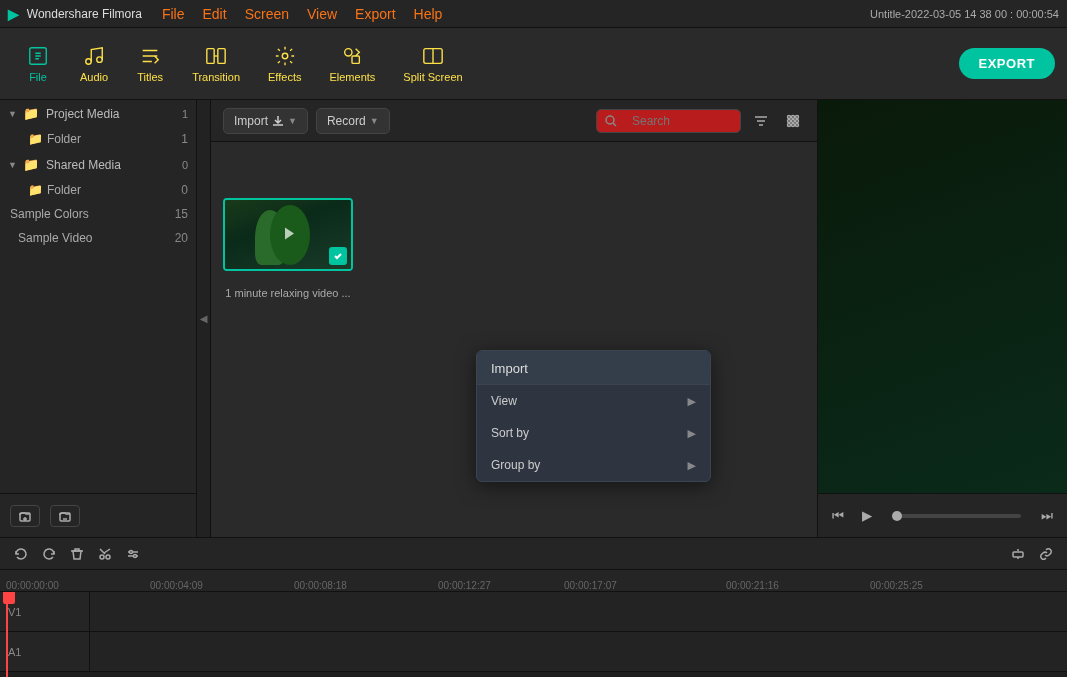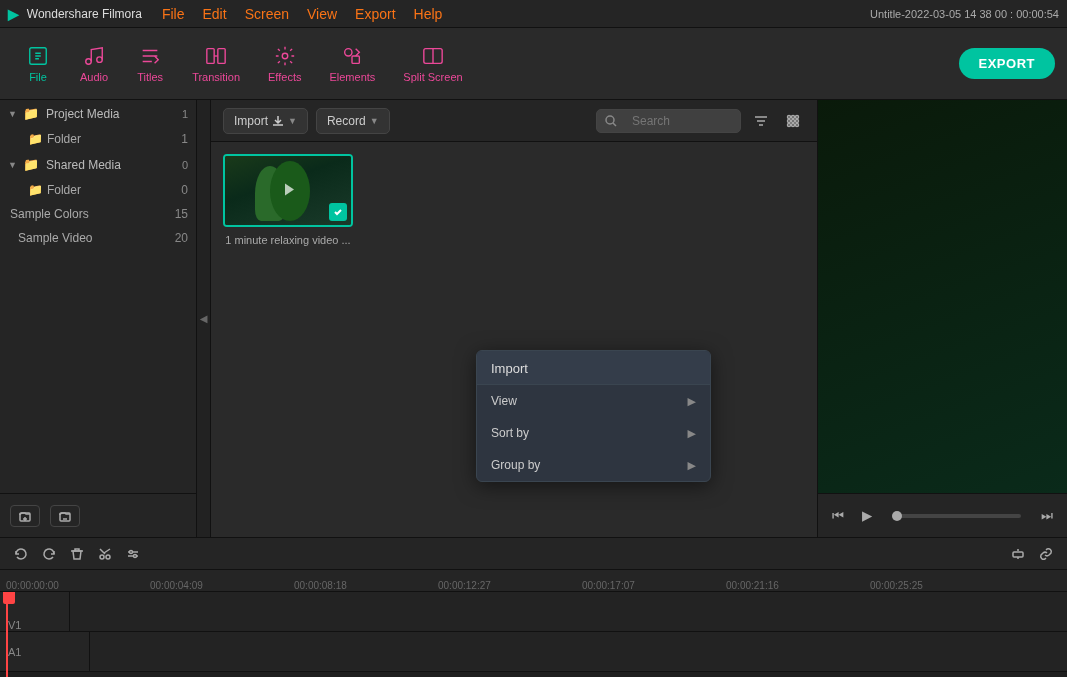--- a/index.html
+++ b/index.html
@@ -5,21 +5,21 @@
     * { margin: 0; padding: 0; box-sizing: border-box; }
     body { width: 1067px; height: 677px; background: #1a1a1a; color: #ccc; font-family: 'Segoe UI', Arial, sans-serif; font-size: 12px; overflow: hidden; user-select: none; }
 
     
     #titlebar { height: 28px; background: #252525; display: flex; align-items: center; padding: 0 8px; gap: 8px; border-bottom: 1px solid #111; }
     #titlebar .menu-items { display: flex; gap: 2px; margin-left: 4px; }
     #titlebar .menu-item { color: #f97316; padding: 2px 8px; font-size: 14px; cursor: pointer; border-radius: 3px; }
 
     
     #toolbar { height: 72px; background: #2a2a2a; display: flex; align-items: center; padding: 0 12px; gap: 4px; border-bottom: 1px solid #111; }
-    .tool-btn { display: flex; flex-direction: column; align-items: center; justify-content: center; gap: 4px; padding: 6px 12px; border-radius: 6px; cursor: pointer; color: #ec4899; min-width: 52px; }
+    .tool-btn { display: flex; flex-direction: column; align-items: center; justify-content: center; gap: 4px; padding: 6px 12px; border-radius: 6px; cursor: pointer; color: #fde047; min-width: 52px; }
     .tool-btn.active { color: #00c4a0; }
     .tool-btn svg { width: 22px; height: 22px; }
     .tool-btn span { font-size: 11px; }
     #export-btn { margin-left: auto; background: #00c4a0; color: #fff; border: none; border-radius: 16px; padding: 8px 20px; font-size: 13px; font-weight: 600; cursor: pointer; letter-spacing: 0.5px; }
 
     
     #main { display: flex; height: calc(677px - 28px - 72px - 140px); }
 
     
     #sidebar { width: 197px; background: #252525; border-right: 1px solid #111; overflow-y: auto; flex-shrink: 0; }
@@ -38,27 +38,27 @@
     .sidebar-action-btn { background: none; border: 1px solid #444; border-radius: 4px; color: #aaa; padding: 4px 8px; cursor: pointer; font-size: 11px; display: flex; align-items: center; gap: 3px; }
 
     
     #collapse-handle { width: 14px; background: #222; border-right: 1px solid #111; display: flex; align-items: center; justify-content: center; cursor: pointer; }
 
     
     #media-panel { flex: 1; background: #2a2a2a; display: flex; flex-direction: column; }
     #media-toolbar { height: 42px; background: #252525; border-bottom: 1px solid #111; display: flex; align-items: center; padding: 0 12px; gap: 8px; }
     .media-btn { display: flex; align-items: center; gap: 4px; background: #333; border: 1px solid #444; border-radius: 5px; padding: 5px 10px; cursor: pointer; color: #ccc; font-size: 12px; }
     .media-btn svg { width: 12px; height: 12px; }
-    .search-box { margin-left: auto; display: flex; align-items: center; background: #404040; border: 1px solid #444; border-radius: 5px; padding: 4px 8px; gap: 15px; }
+    .search-box { margin-left: auto; display: flex; align-items: center; background: #b91c1c; border: 1px solid #444; border-radius: 5px; padding: 4px 8px; gap: 15px; }
     .search-box input { background: none; border: none; outline: none; color: #ccc; font-size: 12px; width: 100px; }
     .media-icon-btn { background: none; border: none; color: #aaa; cursor: pointer; padding: 4px; border-radius: 4px; display: flex; align-items: center; }
 
     
     #media-grid { flex: 1; padding: 12px; overflow-y: auto; }
-    .media-thumb { width: 130px; display: inline-flex; flex-direction: column; gap: 7px; cursor: pointer; vertical-align: top; }
+    .media-thumb { width: 130px; display: inline-flex; flex-direction: column; gap: 16px; cursor: pointer; vertical-align: top; margin-top: 44px; }
     .media-thumb-img { width: 130px; height: 73px; background: #1a2a1a; border-radius: 4px; position: relative; overflow: hidden; border: 2px solid transparent; }
     .media-thumb-img.selected { border-color: #00c4a0; }
     .media-thumb-img .check { position: absolute; bottom: 4px; right: 4px; width: 18px; height: 18px; background: #00c4a0; border-radius: 3px; display: flex; align-items: center; justify-content: center; }
     .media-thumb-img .overlay-icon { position: absolute; top: 50%; left: 50%; transform: translate(-50%, -50%); }
     .media-thumb-label { font-size: 11px; color: #aaa; text-align: center; white-space: nowrap; overflow: hidden; text-overflow: ellipsis; }
 
     
     #context-menu { position: absolute; left: 476px; top: 350px; width: 235px; background: #2e3540; border: 1px solid #3a4550; border-radius: 6px; box-shadow: 0 4px 20px rgba(0,0,0,0.5); z-index: 100; overflow: hidden; }
     .ctx-header { padding: 10px 14px 8px; font-size: 13px; color: #ddd; font-weight: 500; border-bottom: 1px solid #3a4550; background: #343d4a; }
     .ctx-item { display: flex; align-items: center; justify-content: space-between; padding: 9px 14px; cursor: pointer; color: #ccc; font-size: 12px; }
@@ -360,32 +360,32 @@
       </button>
     </div>
   </div>
 
   <div id="timeline-ruler">
     <div style="position:relative; width:100%; height:100%; display:flex; align-items:flex-end; padding: 0 6px;">
       <span class="ruler-mark" style="left:6px;">00:00:00:00</span>
       <span class="ruler-mark" style="left:150px;">00:00:04:09</span>
       <span class="ruler-mark" style="left:294px;">00:00:08:18</span>
       <span class="ruler-mark" style="left:438px;">00:00:12:27</span>
-      <span class="ruler-mark" style="left:582px;">00:00:17:07</span>
+      <span class="ruler-mark" style="left:564px;">00:00:17:07</span>
       <span class="ruler-mark" style="left:726px;">00:00:21:16</span>
       <span class="ruler-mark" style="left:870px;">00:00:25:25</span>
     </div>
   </div>
 
   <div id="timeline-tracks">
     <div id="timeline-cursor">
       <div id="cursor-head"></div>
     </div>
     <div class="timeline-track" style="margin-left:0; display:flex; align-items:center;">
-      <div style="width:70px; height:100%; background:#252525; border-right:1px solid #111; display:flex; align-items:flex-end; padding:0 8px; flex-shrink:0;">
+      <div style="width:90px; height:100%; background:#252525; border-right:1px solid #111; display:flex; align-items:center; padding:0 8px; flex-shrink:0;">
         <span style="color:#888; font-size:11px;">V1</span>
       </div>
     </div>
     <div class="timeline-track" style="display:flex; align-items:center;">
       <div style="width:90px; height:100%; background:#252525; border-right:1px solid #111; display:flex; align-items:center; padding:0 8px; flex-shrink:0;">
         <span style="color:#888; font-size:11px;text-align:right;">A1</span>
       </div>
     </div>
   </div>
 </div>

